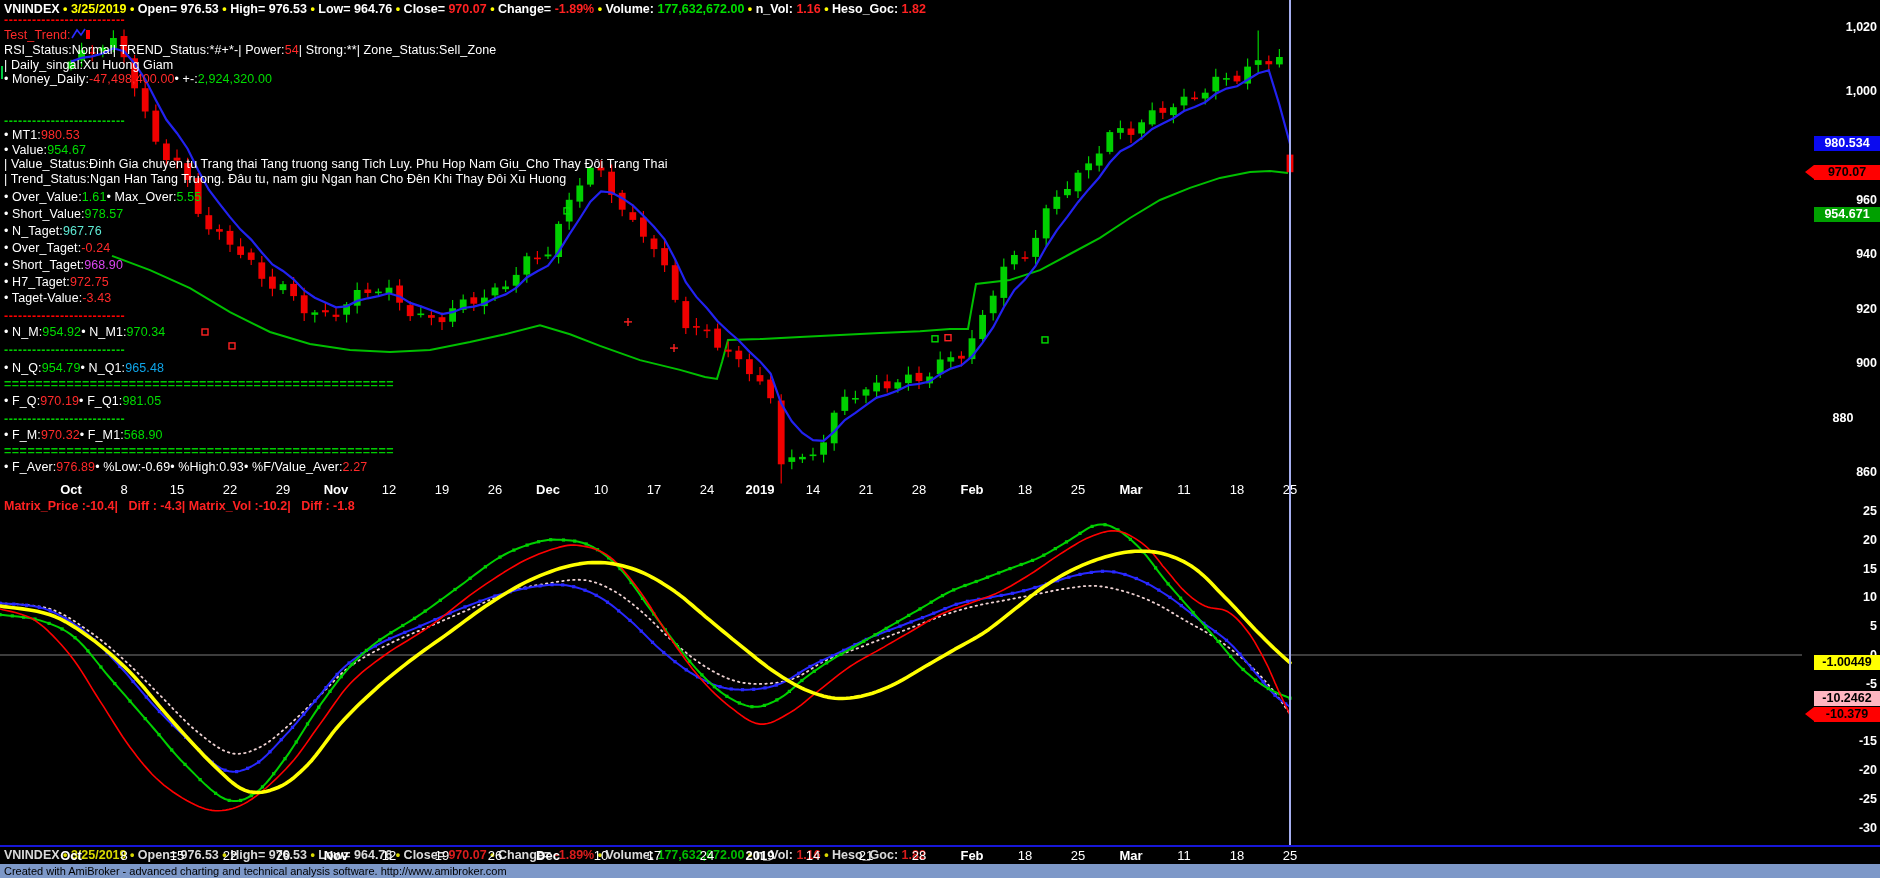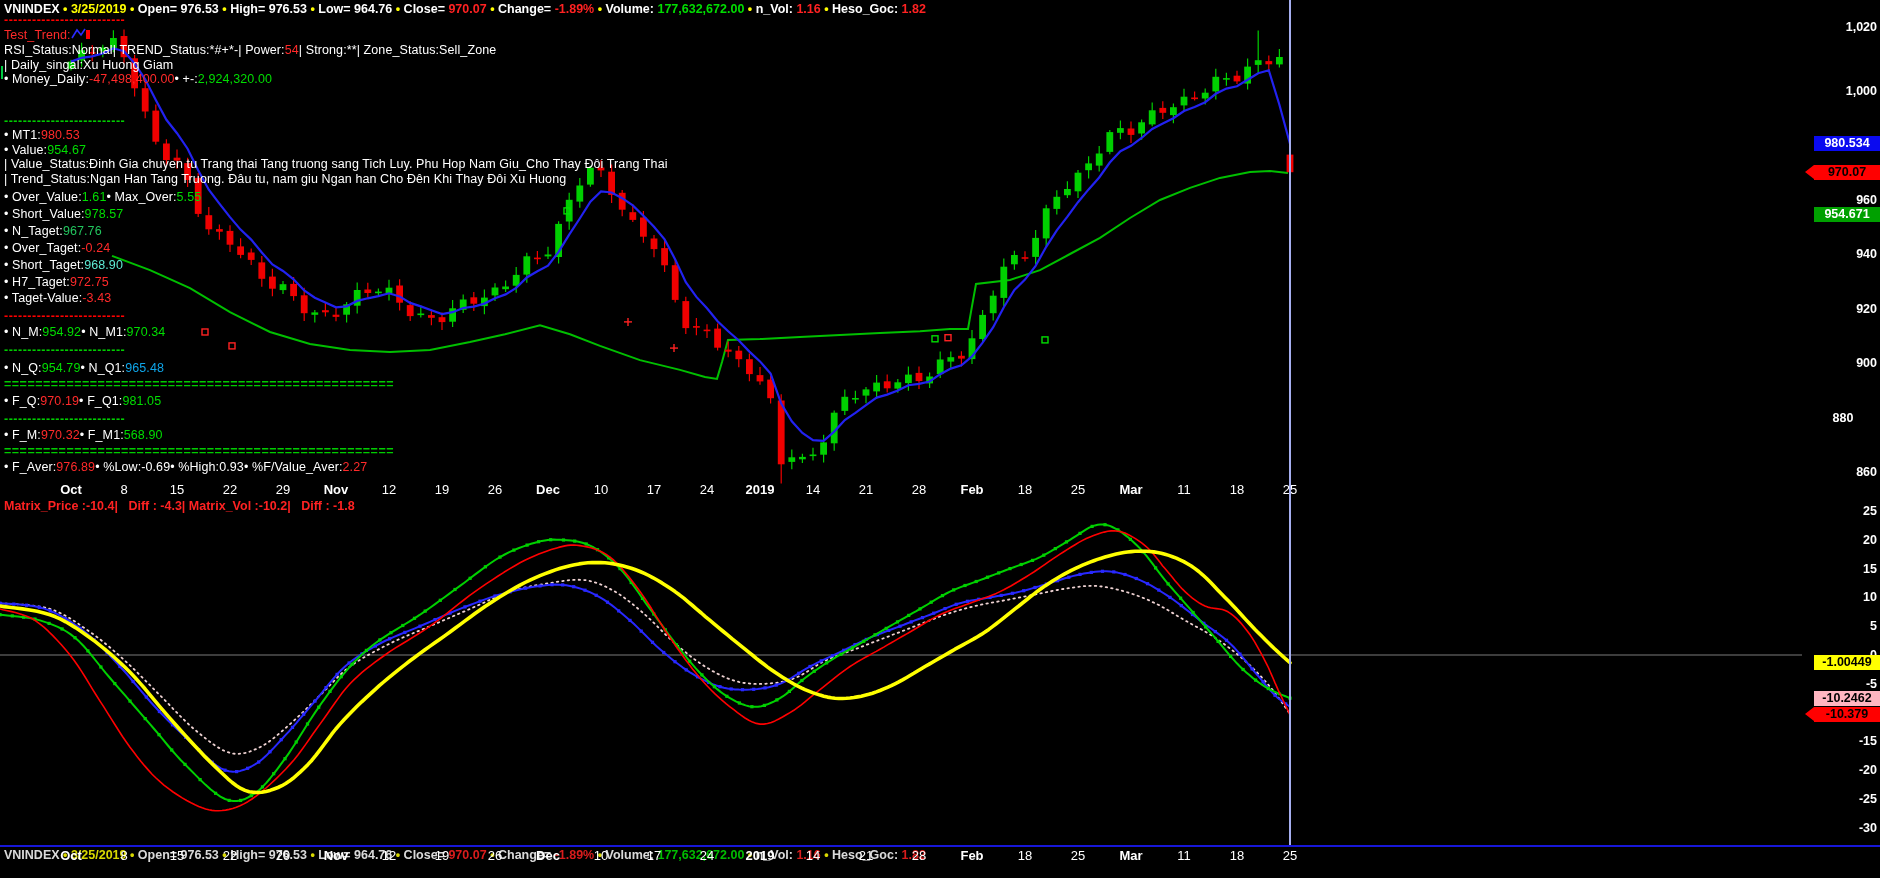--- a/index.html
+++ b/index.html
@@ -558,23 +558,23 @@
       <div class="ovl-line" style="top: 43px;"><span style="color: rgb(255, 255, 255);">RSI_Status:Normal| TREND_Status:*#+*-| Power:</span><span style="color: rgb(255, 42, 42);">54</span><span style="color: rgb(255, 255, 255);">| Strong:**| Zone_Status:Sell_Zone</span></div>
       <div class="ovl-line" style="top: 58px;"><span style="color: rgb(255, 255, 255);">| Daily_singal:Xu Huong Giam</span></div>
       <div class="ovl-line" style="top: 72px;"><span style="color: rgb(255, 255, 255);">• Money_Daily:</span><span style="color: rgb(255, 42, 42);">-47,498,400.00</span><span style="color: rgb(255, 255, 255);">• +-:</span><span style="color: rgb(0, 221, 0);">2,924,320.00</span></div>
       <div class="ovl-line sep-line" style="top: 114px;"><span style="color: rgb(0, 204, 0);">--------------------------</span></div>
       <div class="ovl-line" style="top: 128px;"><span style="color: rgb(255, 255, 255);">• MT1:</span><span style="color: rgb(255, 42, 42);">980.53</span></div>
       <div class="ovl-line" style="top: 143px;"><span style="color: rgb(255, 255, 255);">• Value:</span><span style="color: rgb(0, 221, 0);">954.67</span></div>
       <div class="ovl-line" style="top: 157px;"><span style="color: rgb(255, 255, 255);">| Value_Status:Đinh Gia chuyen tu Trang thai Tang truong sang Tich Luy. Phu Hop Nam Giu_Cho Thay Đôi Trang Thai</span></div>
       <div class="ovl-line" style="top: 172px;"><span style="color: rgb(255, 255, 255);">| Trend_Status:Ngan Han Tang Truong. Đâu tu, nam giu Ngan han Cho Đên Khi Thay Đôi Xu Huong</span></div>
       <div class="ovl-line" style="top: 190px;"><span style="color: rgb(255, 255, 255);">• Over_Value:</span><span style="color: rgb(0, 221, 0);">1.61</span><span style="color: rgb(255, 255, 255);">• Max_Over:</span><span style="color: rgb(0, 221, 0);">5.55</span></div>
       <div class="ovl-line" style="top: 207px;"><span style="color: rgb(255, 255, 255);">• Short_Value:</span><span style="color: rgb(0, 221, 0);">978.57</span></div>
-      <div class="ovl-line" style="top: 224px;"><span style="color: rgb(255, 255, 255);">• N_Taget:</span><span style="color: #22c55e;">967.76</span></div>
+      <div class="ovl-line" style="top: 224px;"><span style="color: rgb(255, 255, 255);">• N_Taget:</span><span style="color: #5eead4;">967.76</span></div>
       <div class="ovl-line" style="top: 241px;"><span style="color: rgb(255, 255, 255);">• Over_Taget:</span><span style="color: rgb(255, 42, 42);">-0.24</span></div>
-      <div class="ovl-line" style="top: 258px;"><span style="color: rgb(255, 255, 255);">• Short_Taget:</span><span style="color: #5eead4;">968.90</span></div>
+      <div class="ovl-line" style="top: 258px;"><span style="color: rgb(255, 255, 255);">• Short_Taget:</span><span style="color: #d946ef;">968.90</span></div>
       <div class="ovl-line" style="top: 275px;"><span style="color: rgb(255, 255, 255);">• H7_Taget:</span><span style="color: rgb(255, 42, 42);">972.75</span></div>
       <div class="ovl-line" style="top: 291px;"><span style="color: rgb(255, 255, 255);">• Taget-Value:</span><span style="color: rgb(255, 42, 42);">-3.43</span></div>
       <div class="ovl-line sep-line" style="top: 309px;"><span style="color: rgb(255, 0, 0);">--------------------------</span></div>
       <div class="ovl-line" style="top: 325px;"><span style="color: rgb(255, 255, 255);">• N_M:</span><span style="color: rgb(0, 221, 0);">954.92</span><span style="color: rgb(255, 255, 255);">• N_M1:</span><span style="color: rgb(0, 221, 0);">970.34</span></div>
       <div class="ovl-line sep-line" style="top: 343px;"><span style="color: rgb(0, 204, 0);">--------------------------</span></div>
       <div class="ovl-line" style="top: 361px;"><span style="color: rgb(255, 255, 255);">• N_Q:</span><span style="color: rgb(0, 221, 0);">954.79</span><span style="color: rgb(255, 255, 255);">• N_Q1:</span><span style="color: #0ea5e9;">965.48</span></div>
       <div class="ovl-line sep-line" style="top: 377px;"><span style="color: rgb(0, 204, 0);">==================================================</span></div>
       <div class="ovl-line" style="top: 394px;"><span style="color: rgb(255, 255, 255);">• F_Q:</span><span style="color: rgb(255, 42, 42);">970.19</span><span style="color: rgb(255, 255, 255);">• F_Q1:</span><span style="color: rgb(0, 221, 0);">981.05</span></div>
       <div class="ovl-line sep-line" style="top: 412px;"><span style="color: rgb(0, 204, 0);">--------------------------</span></div>
       <div class="ovl-line" style="top: 428px;"><span style="color: rgb(255, 255, 255);">• F_M:</span><span style="color: rgb(255, 42, 42);">970.32</span><span style="color: rgb(255, 255, 255);">• F_M1:</span><span style="color: rgb(0, 221, 0);">568.90</span></div>
@@ -637,14 +637,15 @@
       <div class="date-lbl" style="left: 866px; top: 1px;">21</div>
       <div class="date-lbl" style="left: 919px; top: 1px;">28</div>
       <div class="date-lbl bold" style="left: 972px; top: 1px;">Feb</div>
       <div class="date-lbl" style="left: 1025px; top: 1px;">18</div>
       <div class="date-lbl" style="left: 1078px; top: 1px;">25</div>
       <div class="date-lbl bold" style="left: 1131px; top: 1px;">Mar</div>
       <div class="date-lbl" style="left: 1184px; top: 1px;">11</div>
       <div class="date-lbl" style="left: 1237px; top: 1px;">18</div>
       <div class="date-lbl" style="left: 1290px; top: 1px;">25</div>
     </div>
+  <div id="status-bar">Created with AmiBroker - advanced charting and technical analysis software. http://www.amibroker.com</div>
 
 </div>
 
 </body></html>

